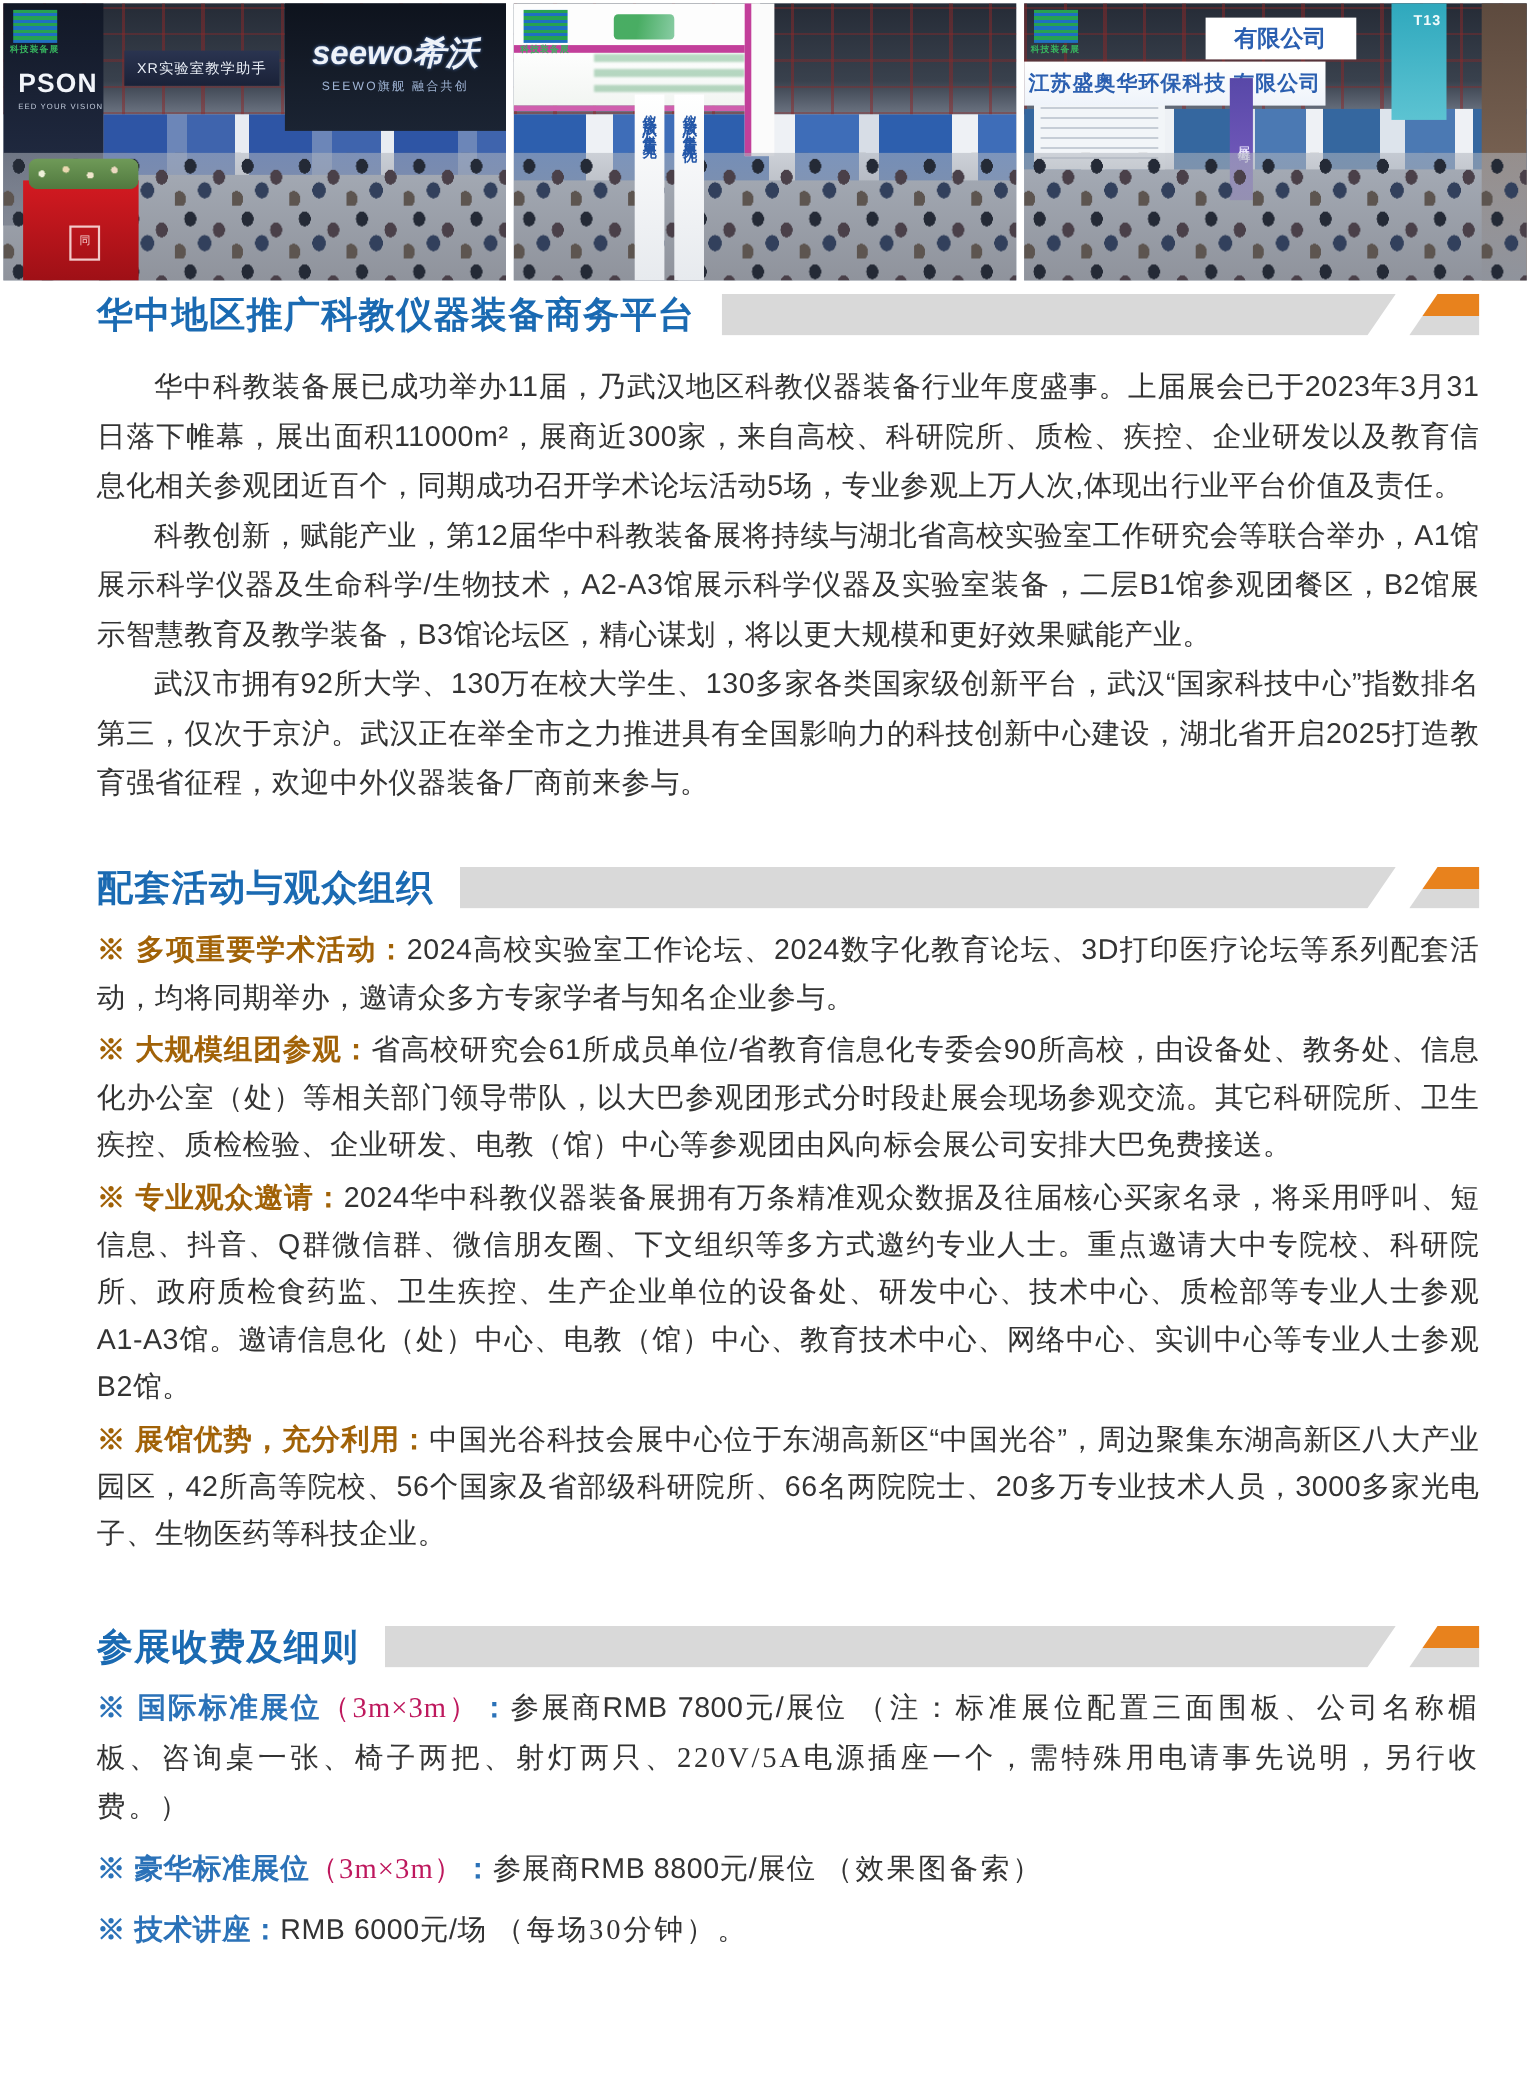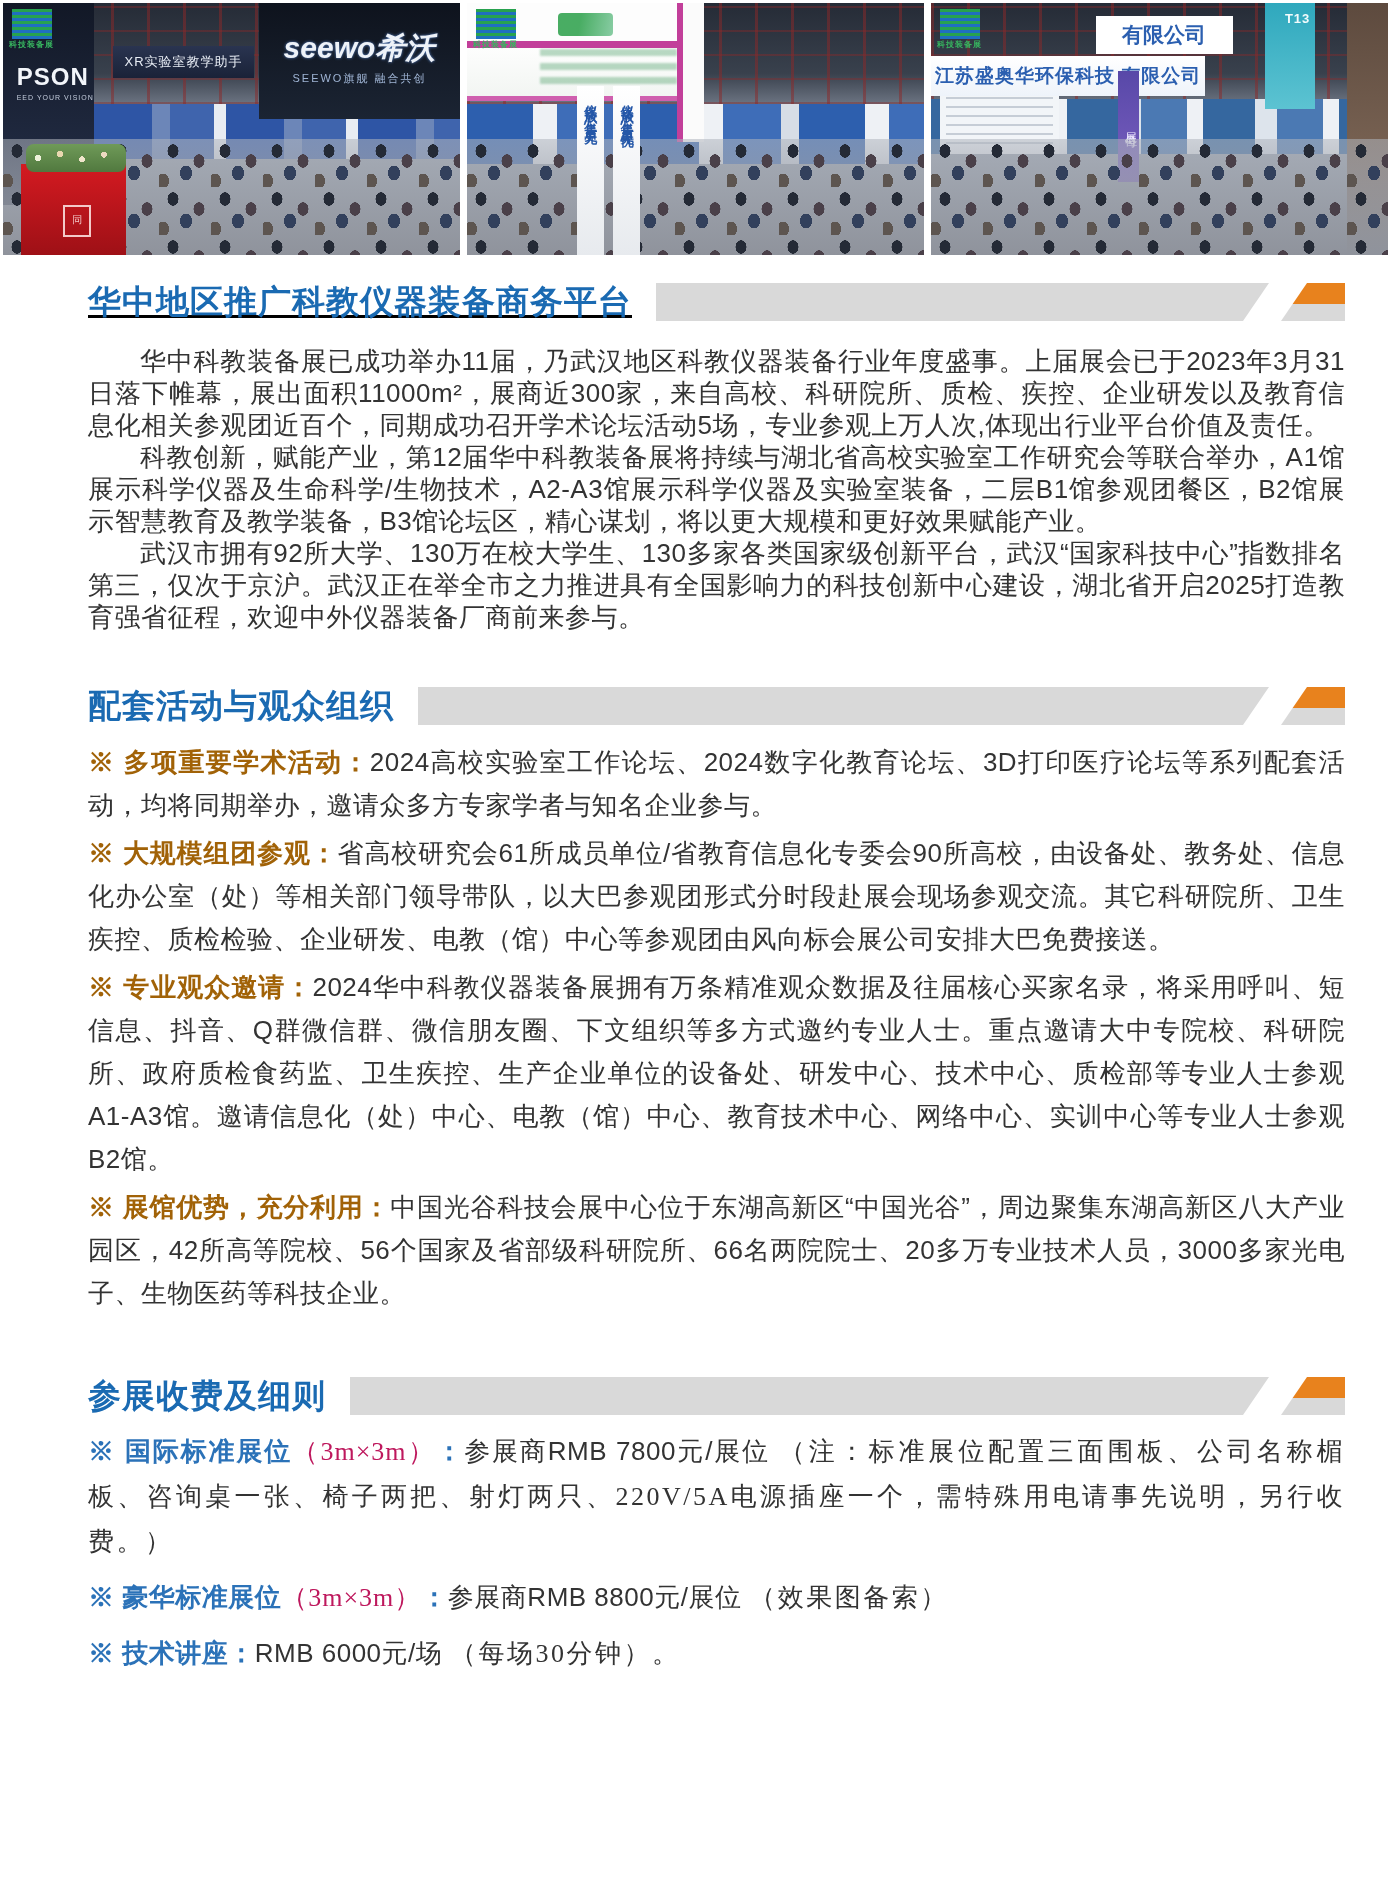--- a/index.html
+++ b/index.html
@@ -79,30 +79,30 @@
     color:#efeaff; writing-mode:vertical-rl; font-size:12px; text-align:center; letter-spacing:2px; }
   .p3-posters { position:absolute; left:2%; top:30%; width:26%; height:30%; z-index:2; background:#f2f5f8;
     background-image:repeating-linear-gradient(0deg,#c6cdd6 0 2px, transparent 2px 9px); background-size:90% 70%; background-repeat:no-repeat; background-position:center 60%; }
   .p3-booths { position:absolute; left:0; right:0; top:38%; height:22%; z-index:1;
     background:repeating-linear-gradient(90deg,#35679f 0 52px,#dde4ec 52px 74px,#4b79b3 74px 120px,#eef1f5 120px 136px); }
 
   
   .content { padding:0 46px 0 88px; }
 
   .sec-header { display:flex; align-items:stretch; height:38px; }
-  .sec-header.h1 { margin-top:28px;text-decoration:underline; }
+  .sec-header.h1 { margin-top:12px; }
   .sec-header.h2 { margin-top:54px; }
   .sec-header.h3 { margin-top:62px; }
   .sec-title { margin:0; font-size:33px; line-height:38px; font-weight:bold; color:#1a6ab2; letter-spacing:1px; white-space:nowrap; }
   .sec-bar { flex:1; margin-left:24px; background:#d9d9d9; clip-path:polygon(0 0,100% 0,calc(100% - 26px) 100%,0 100%); }
   .sec-accent { width:64px; margin-left:12px; background:linear-gradient(180deg,#e8821d 0 54%,#d9d9d9 54% 100%);
     clip-path:polygon(26px 0,100% 0,100% 100%,0 100%); }
 
   .paras { margin-top:24px; }
-  .para { margin:0; text-indent:2em; font-size:26px; line-height:32px; text-align:justify; color:#333333; letter-spacing:.5px; }
+  .para { margin:0; text-indent:2em; font-size:26px; line-height:45px; text-align:justify; color:#333333; letter-spacing:.5px; }
 
   .items { margin-top:16px; }
   .item { margin:0 0 5px 0; font-size:26px; line-height:43px; text-align:justify; color:#333333; letter-spacing:.5px; }
   .blab { color:#a16207; font-weight:bold; }
 
   .fees { margin-top:14px; }
   .fee { margin:0 0 11px 0; font-size:26px; line-height:44px; text-align:justify; color:#333333; letter-spacing:.5px; }
   .flab { color:#2b72b8; font-weight:bold;margin-top:44px; }
   .fsub { color:#be185d; font-family:"Liberation Serif", serif; letter-spacing:1px; }
   .fcolon { color:#2b72b8; font-weight:bold; }

